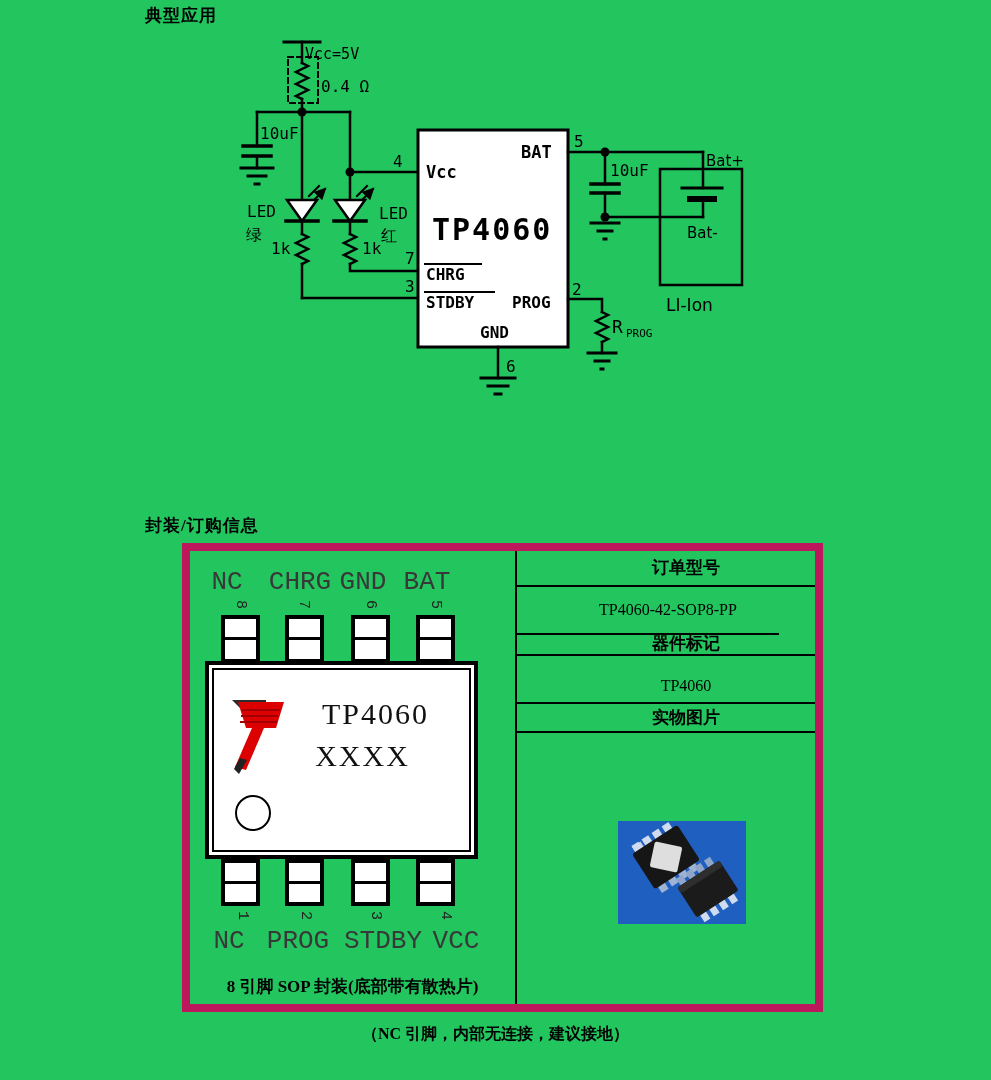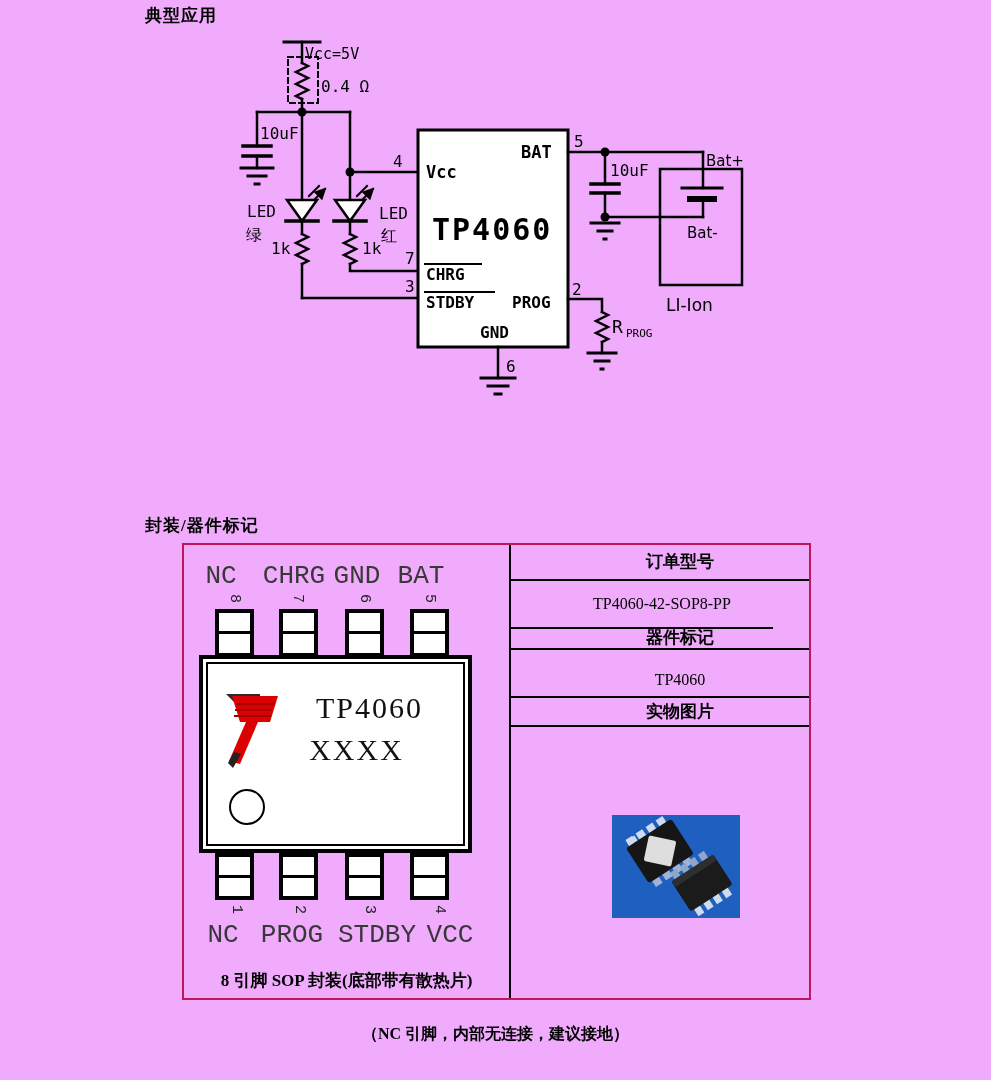--- a/index.html
+++ b/index.html
@@ -1,25 +1,25 @@
 <!DOCTYPE html>
 <html><head>
 <meta charset="utf-8">
 <style>
   html,body{margin:0;padding:0;background:#fff;}
-  .page{position:relative;width:991px;height:1080px;background:#f0abfc;overflow:hidden;
+  .page{position:relative;width:991px;height:1080px;background:#22c55e;overflow:hidden;
         font-family:"Liberation Serif","DejaVu Serif",serif;color:#000;}
   .abs{position:absolute;}
   .sec-title{font-weight:bold;font-size:17px;letter-spacing:1px;}
   svg text{font-family:"DejaVu Sans Mono","Liberation Mono",monospace;fill:#000;}
   svg .b{font-weight:bold;}
   svg .cjk{font-family:"Liberation Serif",serif;}
   svg .bat-f{font-family:"DejaVu Sans",sans-serif;}
   
-  .ord-table{border:2px solid #be185d;box-sizing:content-box;}
+  .ord-table{border:8px solid #be185d;box-sizing:content-box;}
   .vdiv{background:#000;}
   .trow{box-sizing:border-box;border-bottom:2px solid #000;text-align:center;
         font-size:16px;overflow:hidden;padding-left:40px;}
   .trow.hdr{font-weight:bold;font-size:17px;}
   .pkg-label{font-family:"Liberation Mono","DejaVu Sans Mono",monospace;font-size:26px;
              color:#383838;text-align:center;white-space:nowrap;}
   .pkg-num{font-family:"Liberation Mono","DejaVu Sans Mono",monospace;font-size:15px;
            color:#222;text-align:center;transform:rotate(90deg);}
   .pin-rect{box-sizing:border-box;width:39px;height:48px;border:4px solid #000;background:#fff;}
   .pin-mid{position:absolute;left:0;right:0;top:18px;height:3px;background:#000;}
@@ -123,21 +123,21 @@
     <text x="506" y="372" font-size="16">6</text>
 
     <text x="610" y="176" font-size="16">10uF</text>
     <text x="706" y="166" font-size="15" class="bat-f">Bat+</text>
     <text x="687" y="238" font-size="15" class="bat-f">Bat-</text>
     <text x="666" y="311" font-size="17" class="bat-f">LI-Ion</text>
     <text x="612" y="333" font-size="18">R</text>
     <text x="626" y="337" font-size="11">PROG</text>
   </svg>
 
-  <div class="abs sec-title" style="left:145px;top:514px;">封装/器件标记</div>
+  <div class="abs sec-title" style="left:145px;top:514px;">封装/订购信息</div>
 
   <div class="abs ord-table" style="left:182px;top:543px;width:625px;height:453px;">
 
     <div class="abs vdiv" style="left:325px;top:0;width:2px;height:453px;"></div>
 
     <div class="abs" style="left:0;top:0;width:325px;height:453px;">
 
       <div class="abs pkg-label" style="left:-13px;top:16px;width:100px;">NC</div>
       <div class="abs pkg-label" style="left:60px;top:16px;width:100px;">CHRG</div>
       <div class="abs pkg-label" style="left:123px;top:16px;width:100px;">GND</div>

